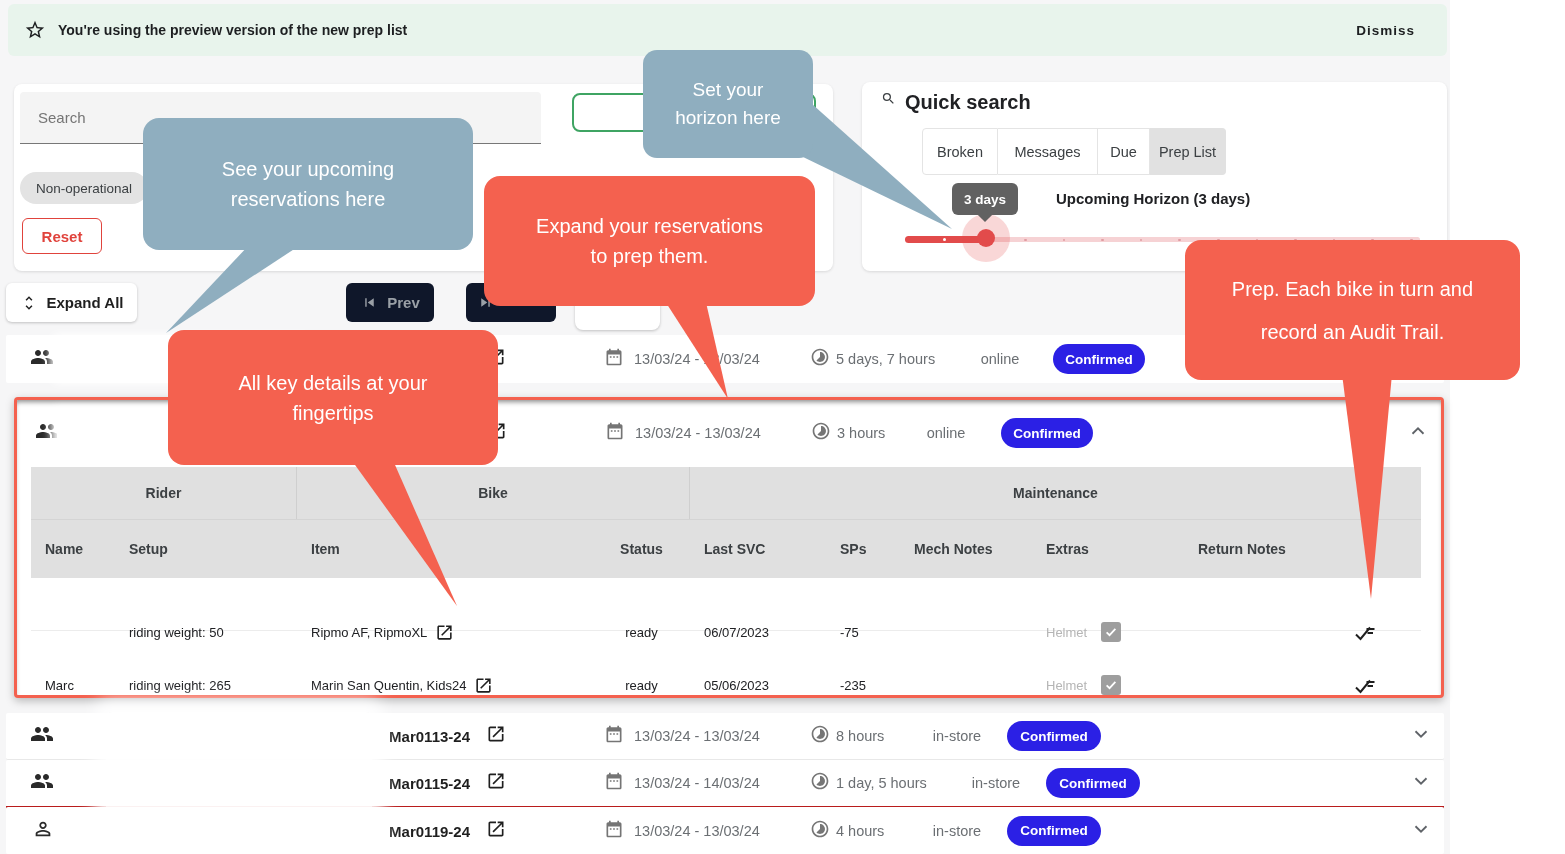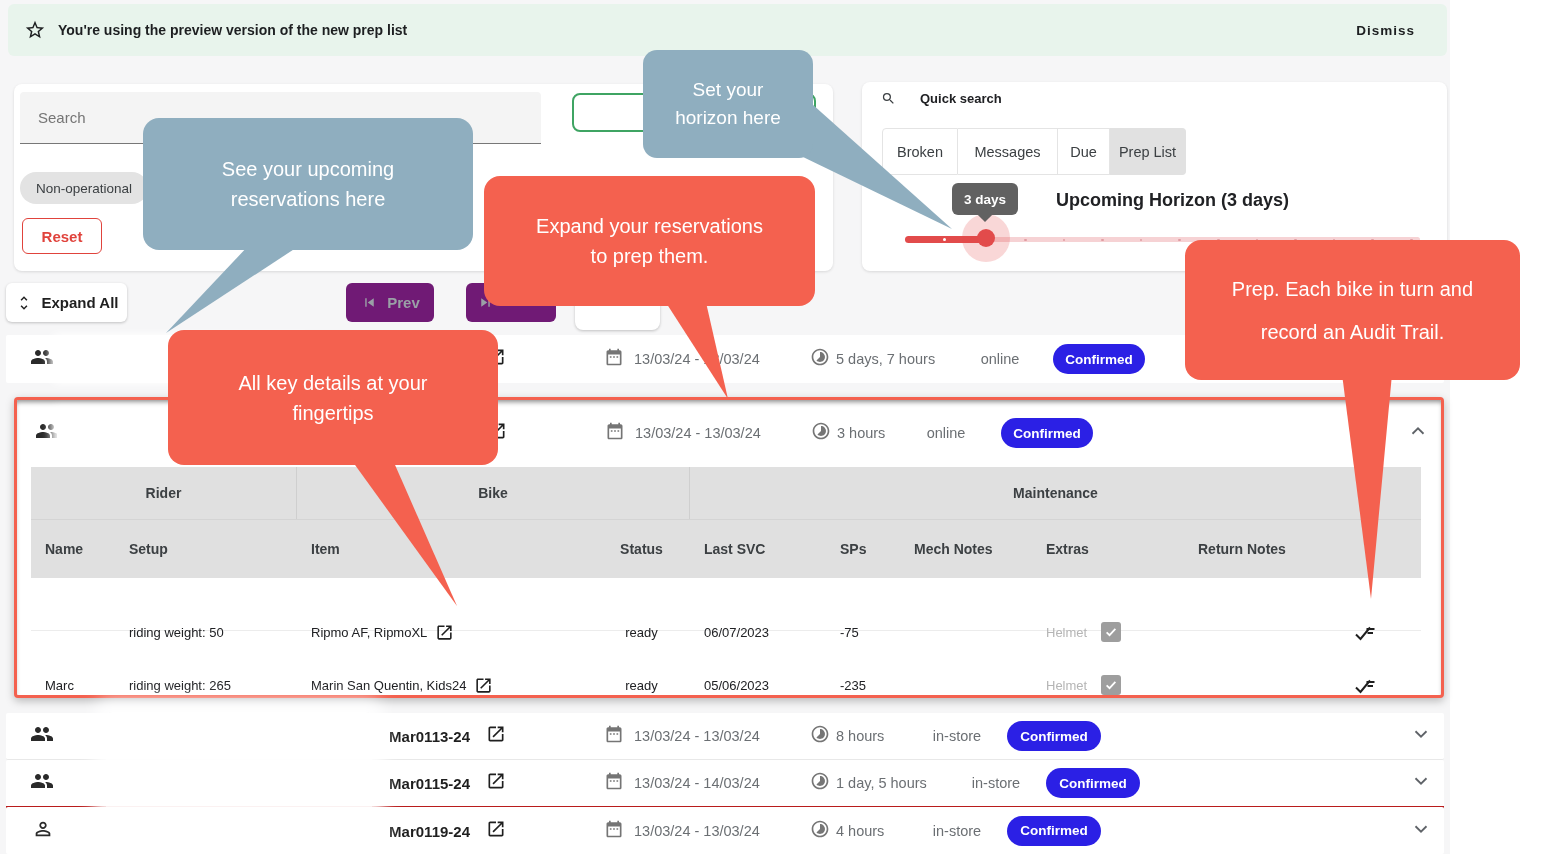--- a/index.html
+++ b/index.html
@@ -28,44 +28,44 @@
               font-size:15px;color:#5f6368;padding:0 18px;box-sizing:border-box;font-family:inherit;}
   .green-btn{position:absolute;left:572px;top:93px;width:244px;height:39px;background:#fff;
              border:2px solid #3FA463;border-radius:8px;box-sizing:border-box;cursor:pointer;}
   .chip{position:absolute;left:20px;top:172px;height:32px;padding:0 16px;background:#e3e3e3;border:none;
         border-radius:16px;font-size:13.5px;color:#3c4043;display:flex;align-items:center;font-family:inherit;cursor:pointer;}
   .reset-btn{position:absolute;left:22px;top:218px;width:80px;height:36px;background:#fff;
              border:1.5px solid #E0433C;border-radius:6px;color:#E0433C;font-weight:700;font-size:15px;
              font-family:inherit;cursor:pointer;}
 
   
-  .qs-title{position:absolute;left:881px;top:91px;display:flex;align-items:flex-start;gap:24px;
-            font-size:13px;font-weight:700;color:#202124;}
-  .tabs{position:absolute;left:882px;top:128px;display:flex;border-radius:17px;}
+  .qs-title{position:absolute;left:881px;top:91px;display:flex;align-items:flex-start;gap:9px;
+            font-size:20px;font-weight:700;color:#202124;}
+  .tabs{position:absolute;left:922px;top:128px;display:flex;border-radius:17px;}
   .tab{height:47px;background:#fff;border:1px solid #e4e4e4;border-left:none;font-size:14.5px;color:#3c4043;
        display:flex;align-items:center;justify-content:center;font-family:inherit;cursor:pointer;}
   .tab:first-child{border-left:1px solid #e4e4e4;border-radius:4px 0 0 4px;}
   .tab.active{background:#e1e1e1;border-color:#e1e1e1;border-radius:0 4px 4px 0;}
-  .horizon-label{position:absolute;left:1056px;top:190px;font-size:18px;font-weight:700;color:#202124;}
+  .horizon-label{position:absolute;left:1056px;top:190px;font-size:15px;font-weight:700;color:#202124;}
   .slider-tip{position:absolute;left:952px;top:183px;width:66px;height:32px;background:#616161;border-radius:6px;
               color:#fff;font-size:13.5px;font-weight:700;display:flex;align-items:center;justify-content:center;z-index:3;}
   .slider-tip:after{content:"";position:absolute;left:50%;bottom:-5px;width:10px;height:10px;background:#616161;
               transform:translateX(-50%) rotate(45deg);}
   .track{position:absolute;left:905px;top:237px;width:515px;height:5px;background:#F6D2D4;border-radius:3px;}
   .track-fill{position:absolute;left:905px;top:236px;width:82px;height:7px;background:#E24B4B;border-radius:4px;z-index:1;}
   .halo{position:absolute;left:962px;top:214px;width:48px;height:48px;border-radius:50%;background:rgba(226,75,75,0.22);z-index:1;}
   .knob{position:absolute;left:977px;top:229px;width:18px;height:18px;border-radius:50%;background:#E24B4B;z-index:2;cursor:pointer;}
   .tick{position:absolute;top:1.5px;width:2.5px;height:2.5px;border-radius:50%;background:#e09da3;}
   .tick-white{position:absolute;left:943px;top:238px;width:3px;height:3px;border-radius:50%;background:#fff;z-index:2;}
 
   
   .tbtn{position:absolute;height:39px;border-radius:6px;display:flex;align-items:center;justify-content:center;gap:9px;
         font-size:15px;font-weight:700;font-family:inherit;border:none;cursor:pointer;}
   .tbtn.light{background:#fff;box-shadow:0 1px 3px rgba(0,0,0,0.22);color:#1f1f1f;}
-  .tbtn.gray{background:#701a75;color:#9aa0a6;padding-left:7px;}
+  .tbtn.gray{background:#0f172a;color:#9aa0a6;padding-left:7px;}
 
   
   .resrow{position:absolute;left:6px;width:1438px;background:#fff;border-radius:2px;}
   .resrow .cell{position:absolute;top:50%;transform:translateY(-50%);}
   .g-ico{color:#2a2a2a;}
   .code{font-size:15px;font-weight:700;color:#1f1f1f;text-align:right;}
   .dates,.dur,.chan{font-size:14.5px;color:#6b6f73;font-weight:500;}
   .chan{font-weight:400;text-align:center;}
   .badge{height:30px;border-radius:16px;background:#2B20E5;color:#fff;font-size:13.5px;font-weight:700;
          display:flex;align-items:center;justify-content:center;}
@@ -142,21 +142,21 @@
     <button class="tab active" style="width:76px;">Prep List</button>
   </div>
   <div class="horizon-label">Upcoming Horizon (3 days)</div>
   <div class="slider-tip">3 days</div>
   <div class="track"><span></span><span class="tick" style="left: 119px;"></span><span class="tick" style="left: 157.6px;"></span><span class="tick" style="left: 196.2px;"></span><span class="tick" style="left: 234.8px;"></span><span class="tick" style="left: 273.4px;"></span><span class="tick" style="left: 312px;"></span><span class="tick" style="left: 350.6px;"></span><span class="tick" style="left: 389.2px;"></span><span class="tick" style="left: 427.8px;"></span><span class="tick" style="left: 466.4px;"></span><span class="tick" style="left: 505px;"></span></div>
   <div class="track-fill"></div>
   <span class="tick-white"></span>
   <div class="halo"></div>
   <div class="knob"></div>
 
-  <button class="tbtn light" style="left:6px;top:283px;width:121px;position:absolute;">
+  <button class="tbtn light" style="left:6px;top:283px;width:131px;position:absolute;">
     <span style="display:flex;">
       <svg width="18" height="18" viewBox="0 0 24 24">
           <path fill="#1f1f1f" d="M12 5.83L15.17 9l1.41-1.41L12 3 7.41 7.59 8.83 9 12 5.83zm0 12.34L8.83 15l-1.41 1.41L12 21l4.59-4.59L15.17 15 12 18.17z"></path>
         </svg>
     </span>
     <span>Expand All</span>
   </button>
   <button class="tbtn gray" style="left:346px;top:283px;width:88px;position:absolute;">
     <span style="display:flex;">
       <svg width="17" height="17" viewBox="0 0 24 24">

